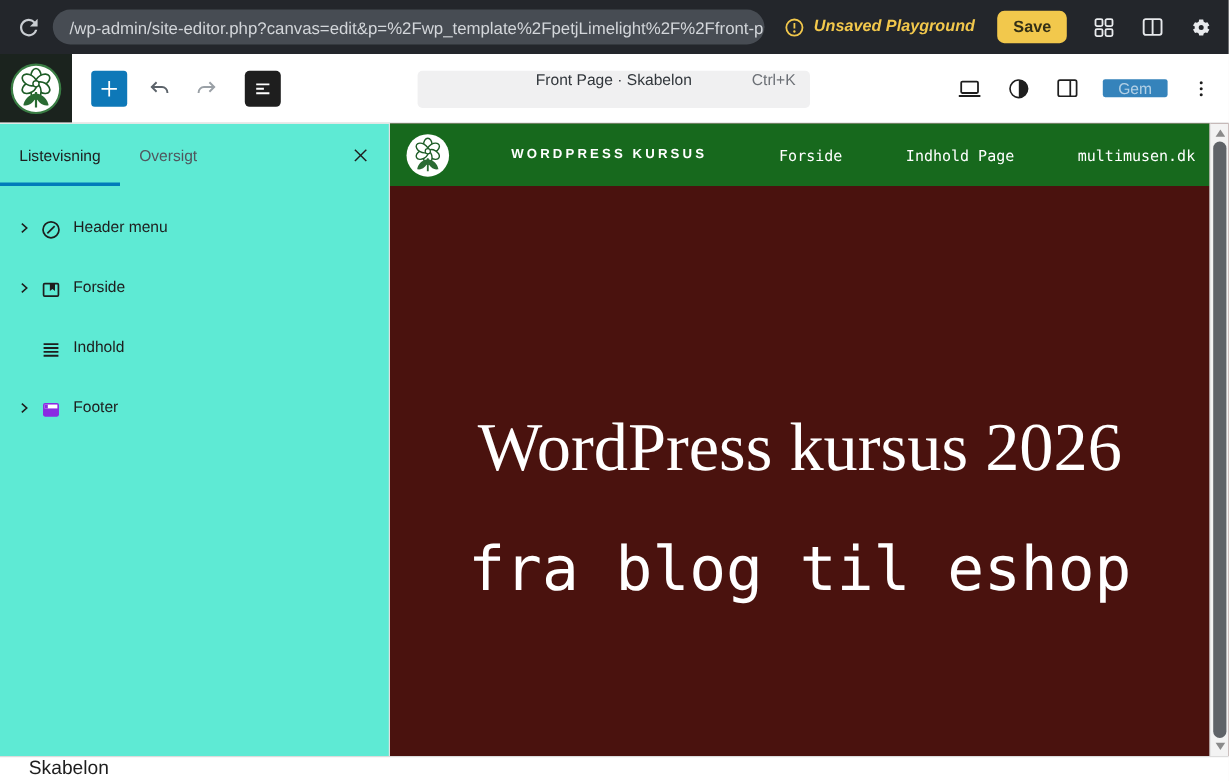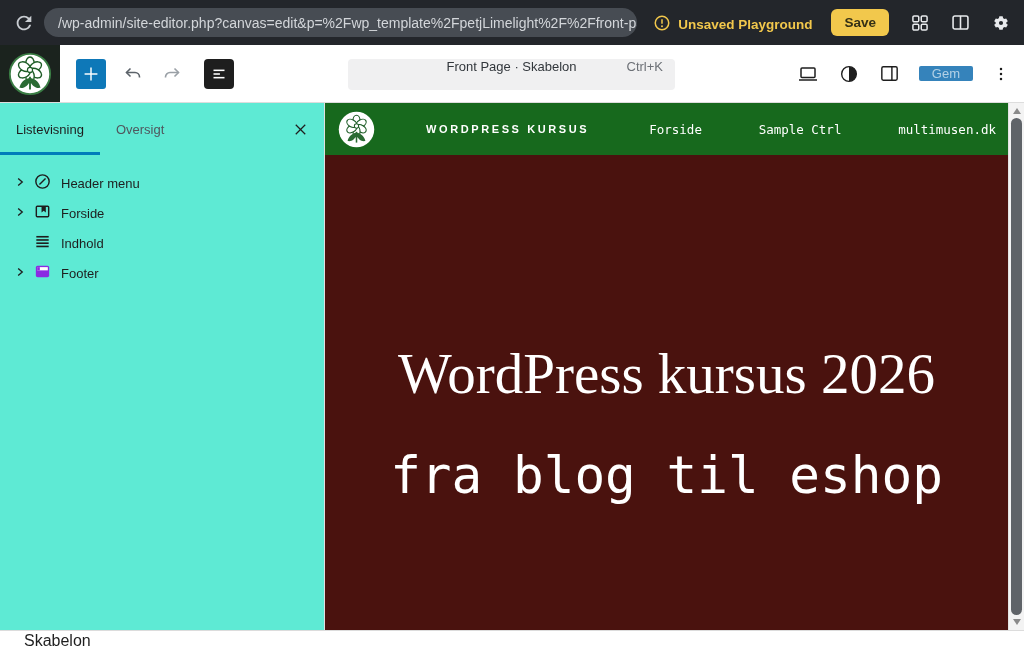--- a/index.html
+++ b/index.html
@@ -3,21 +3,21 @@
 <meta charset="utf-8">
 <style>
   * { margin:0; padding:0; box-sizing:border-box; }
   html,body { width:1024px; height:651px; overflow:hidden; font-family:"Liberation Sans", sans-serif; background:#fff; }
 
   
   .browser-bar { height:45px; background:#23262b; display:flex; align-items:center; padding:0 13px; gap:9px; }
   .icon-btn { display:flex; align-items:center; justify-content:center; background:none; border:none; cursor:pointer; }
   .url-pill { width:600px; height:29px; background:#474c53; border-radius:15px; display:flex; align-items:center; padding:0 14px; overflow:hidden; }
   .url-text { color:#d3d6da; font-size:14px; white-space:nowrap; }
-  .status-cluster { display:flex; align-items:flex-end; gap:7px; margin-left:7px; }
+  .status-cluster { display:flex; align-items:flex-start; gap:7px; margin-left:7px;font-style:italic; }
   .status-text { color:#f2c84c; font-size:13.5px; font-weight:bold; white-space:nowrap; }
   .save-btn { background:#f2c84c; color:#343016; font-weight:bold; font-size:13.5px; border:none; border-radius:6px; padding:6px 13px; margin-left:10px; cursor:pointer; }
   .chrome-icons { display:flex; align-items:center; gap:20px; margin-left:12px; }
 
   
   .editor-header { height:58px; background:#fff; border-bottom:1px solid #ddd; display:flex; align-items:center; position:relative; }
   .logo-tile { width:60px; height:57px; background:#1b231e; display:flex; align-items:center; justify-content:center; flex:none; }
   .left-tools { display:flex; align-items:center; gap:15px; margin-left:16px; }
   .inserter-btn { width:30px; height:30px; background:#0e78b8; border:none; border-radius:3px; color:#fff; display:flex; align-items:center; justify-content:center; cursor:pointer; }
   .lv-btn { width:30px; height:30px; background:#1e1e1e; border:none; border-radius:4px; display:flex; align-items:center; justify-content:center; margin-left:5px; cursor:pointer; }
@@ -27,21 +27,21 @@
   .gem-btn { background:#3583bb; color:rgba(255,255,255,0.62); border:none; border-radius:2px; font-size:13px; padding:0 13px; cursor:pointer; }
 
   
   .main { display:flex; height:527px; }
   .panel { width:325px; background:#5eead4; border-right:1px solid #e0e0e0; display:flex; flex-direction:column; }
   .tabs { height:52px; display:flex; align-items:stretch; }
   .tab { padding:0 16px; display:flex; align-items:center; font-size:13px; color:#50575e; cursor:pointer; background:none; border:none; }
   .tab.active { color:#1e1e1e; box-shadow:inset 0 -3px 0 0 #007cba; }
   .panel-close { margin-left:auto; margin-right:14px; display:flex; align-items:center; cursor:pointer; }
   .rows { padding-top:6px; }
-  .row { height:30px; display:flex; align-items:flex-end; padding-left:8px; cursor:pointer; }
+  .row { height:30px; display:flex; align-items:flex-start; padding-left:8px; cursor:pointer;margin-top:20px; }
   .chev { width:24px; display:flex; justify-content:center; align-items:center; }
   .row-icon { width:20px; height:20px; margin-right:9px; display:flex; align-items:center; justify-content:center; }
   .row-label { font-size:13px; color:#1e1e1e; }
 
   
   .canvas-wrap { flex:1; position:relative; background:#4a120e; }
   .canvas-content { margin-right:16px; height:100%; display:flex; flex-direction:column; }
   .site-header { height:52px; background:#17691d; display:flex; align-items:center; padding:0 12px 0 13px; }
   .site-logo { width:37px; height:37px; flex:none; }
   .site-title { margin-left:51px; color:#fff; font-size:11px; font-weight:bold; letter-spacing:2.6px; white-space:nowrap; }
@@ -279,21 +279,21 @@
             <ellipse cx="24" cy="12.5" rx="4.6" ry="7" transform="rotate(240 24 19.5)"></ellipse>
             <ellipse cx="24" cy="12.5" rx="4.6" ry="7" transform="rotate(300 24 19.5)"></ellipse>
           </g>
           <circle cx="24" cy="19.5" r="2.8" fill="#fff" stroke="#1d5c26" stroke-width="1.3"></circle>
           <path d="M24 28 C17 29.5 13.5 34 12.5 39 C18 40 22 36.5 24 31.5 C26 36.5 30 40 35.5 39 C34.5 34 31 29.5 24 28 Z" fill="#2a6b33"></path>
           <line x1="24" y1="27" x2="24" y2="41" stroke="#2a6b33" stroke-width="2"></line>
         </svg>
         <span class="site-title">WORDPRESS KURSUS</span>
         <nav class="site-nav">
           <span class="nav-link">Forside</span>
-          <span class="nav-link">Sample Ctrl</span>
+          <span class="nav-link">Indhold Page</span>
           <span class="nav-link">multimusen.dk</span>
         </nav>
       </div>
       <div class="hero">
         <div class="hero-title">WordPress kursus 2026</div>
         <div class="hero-sub">fra blog til eshop</div>
       </div>
     </div>
     <div class="scrollbar">
       <span class="sb-arrow up">

